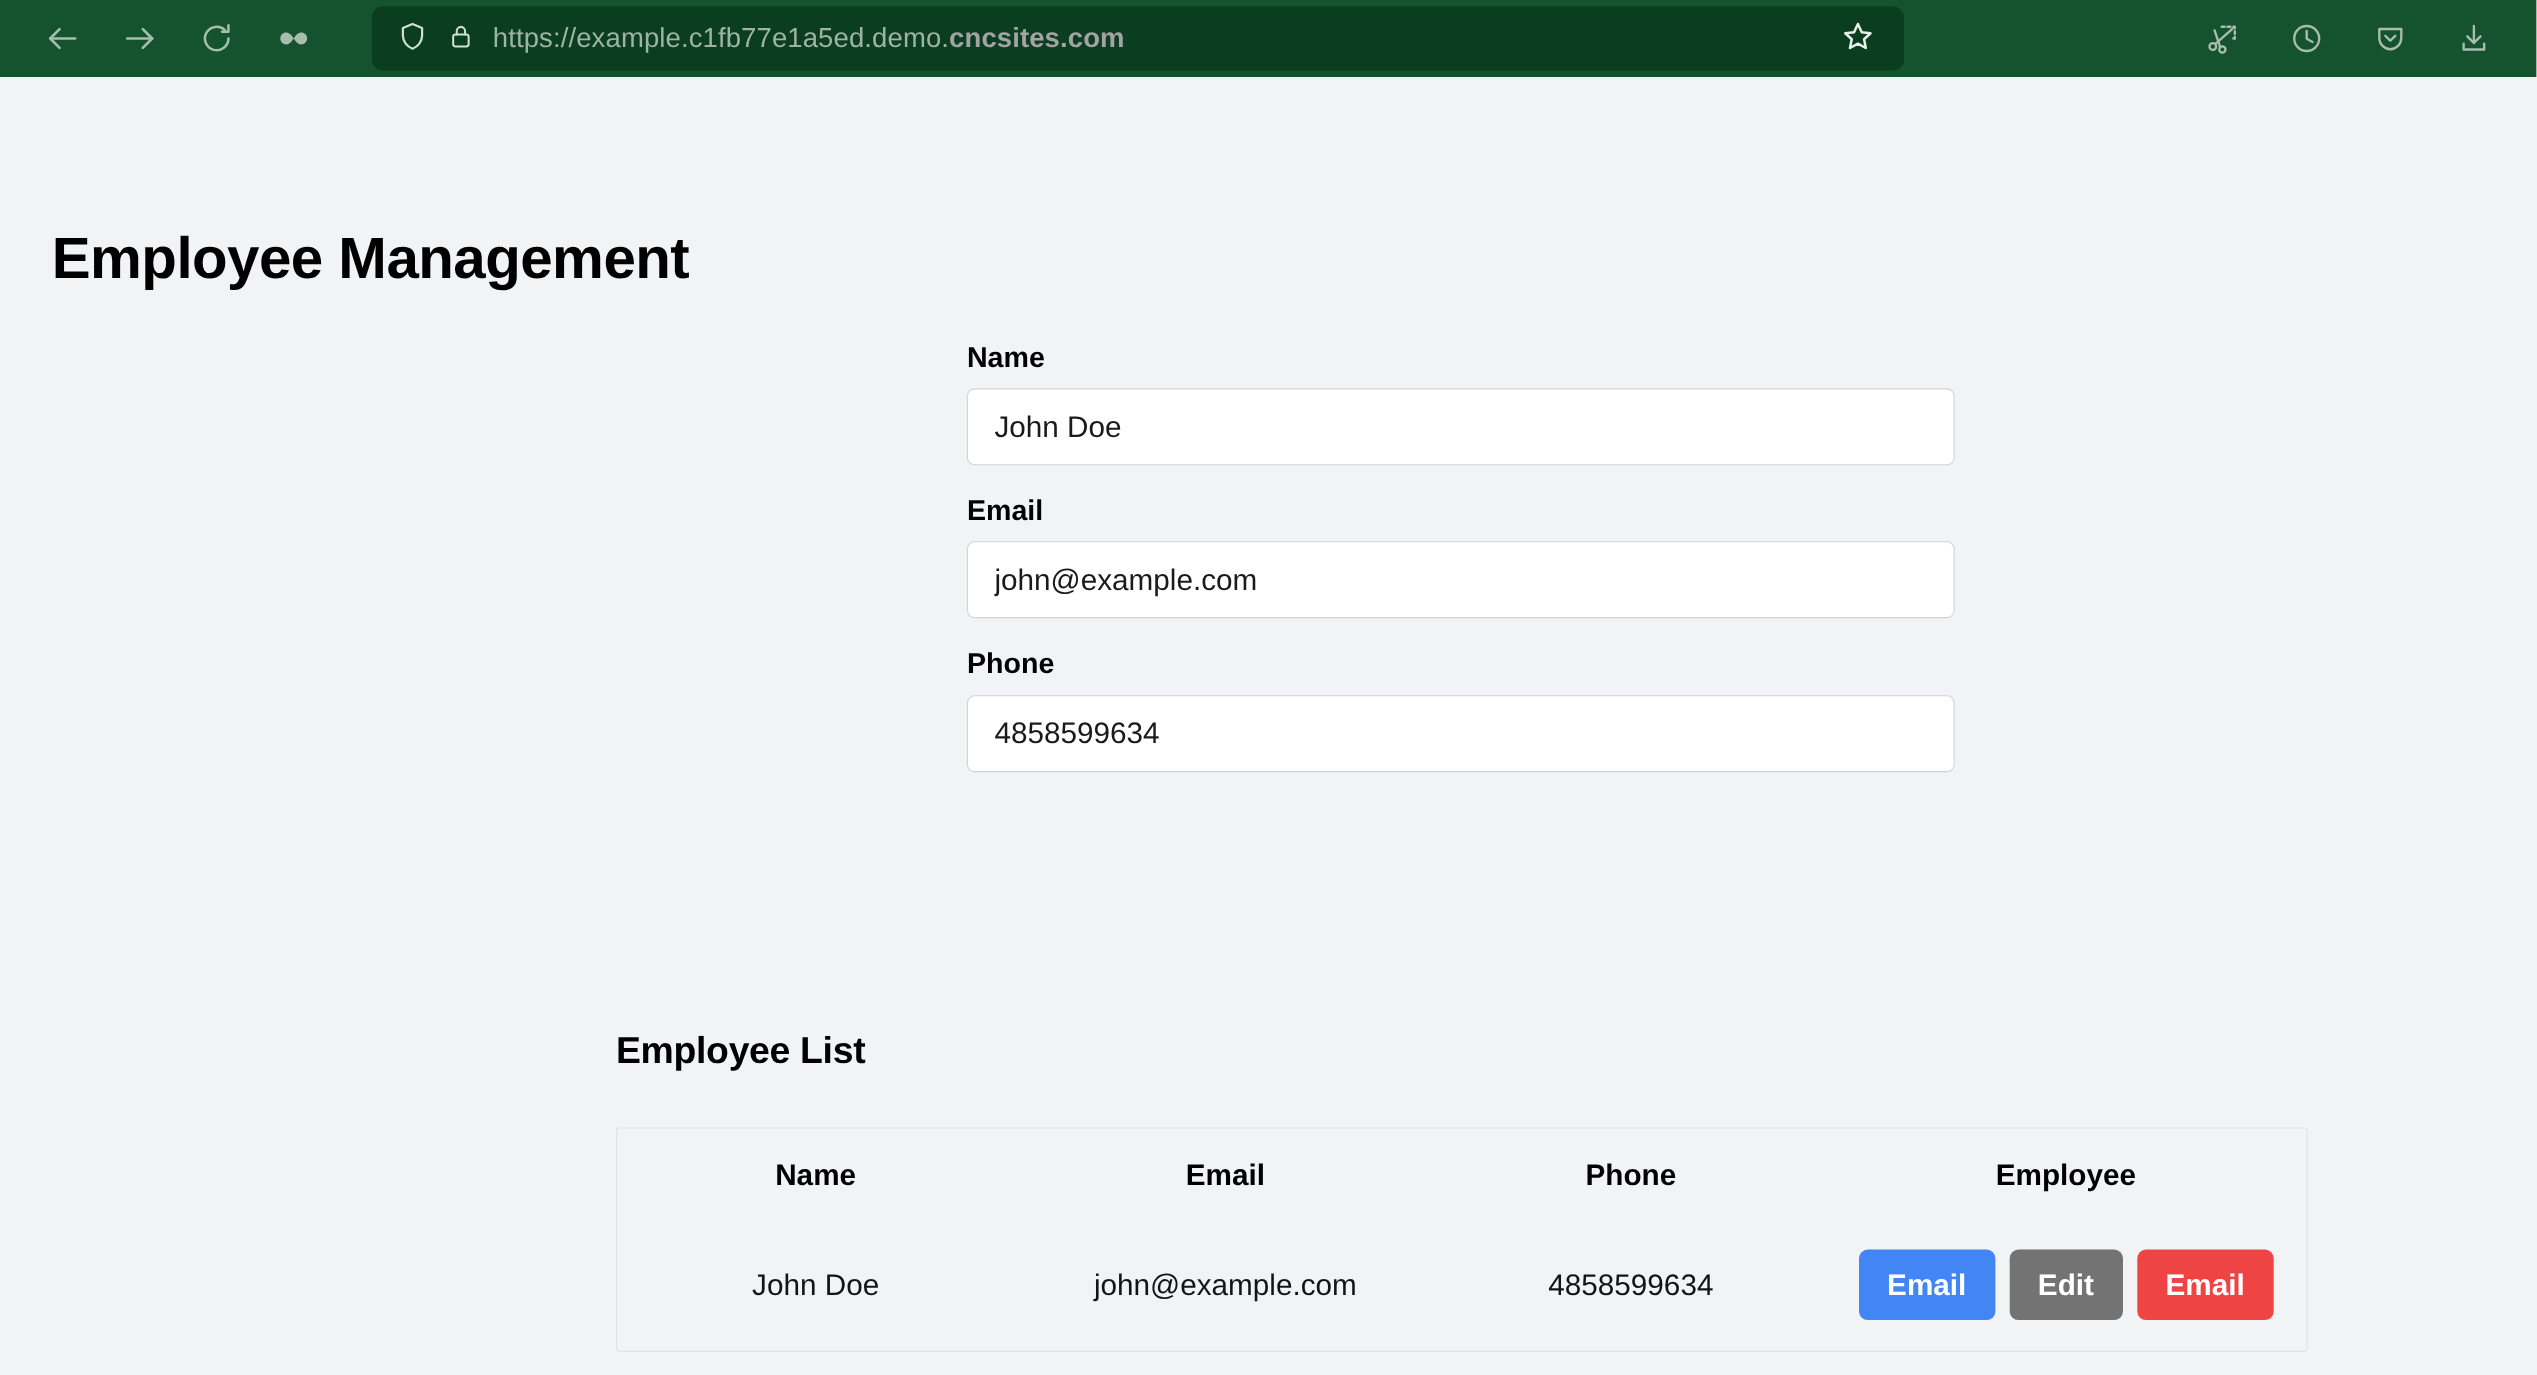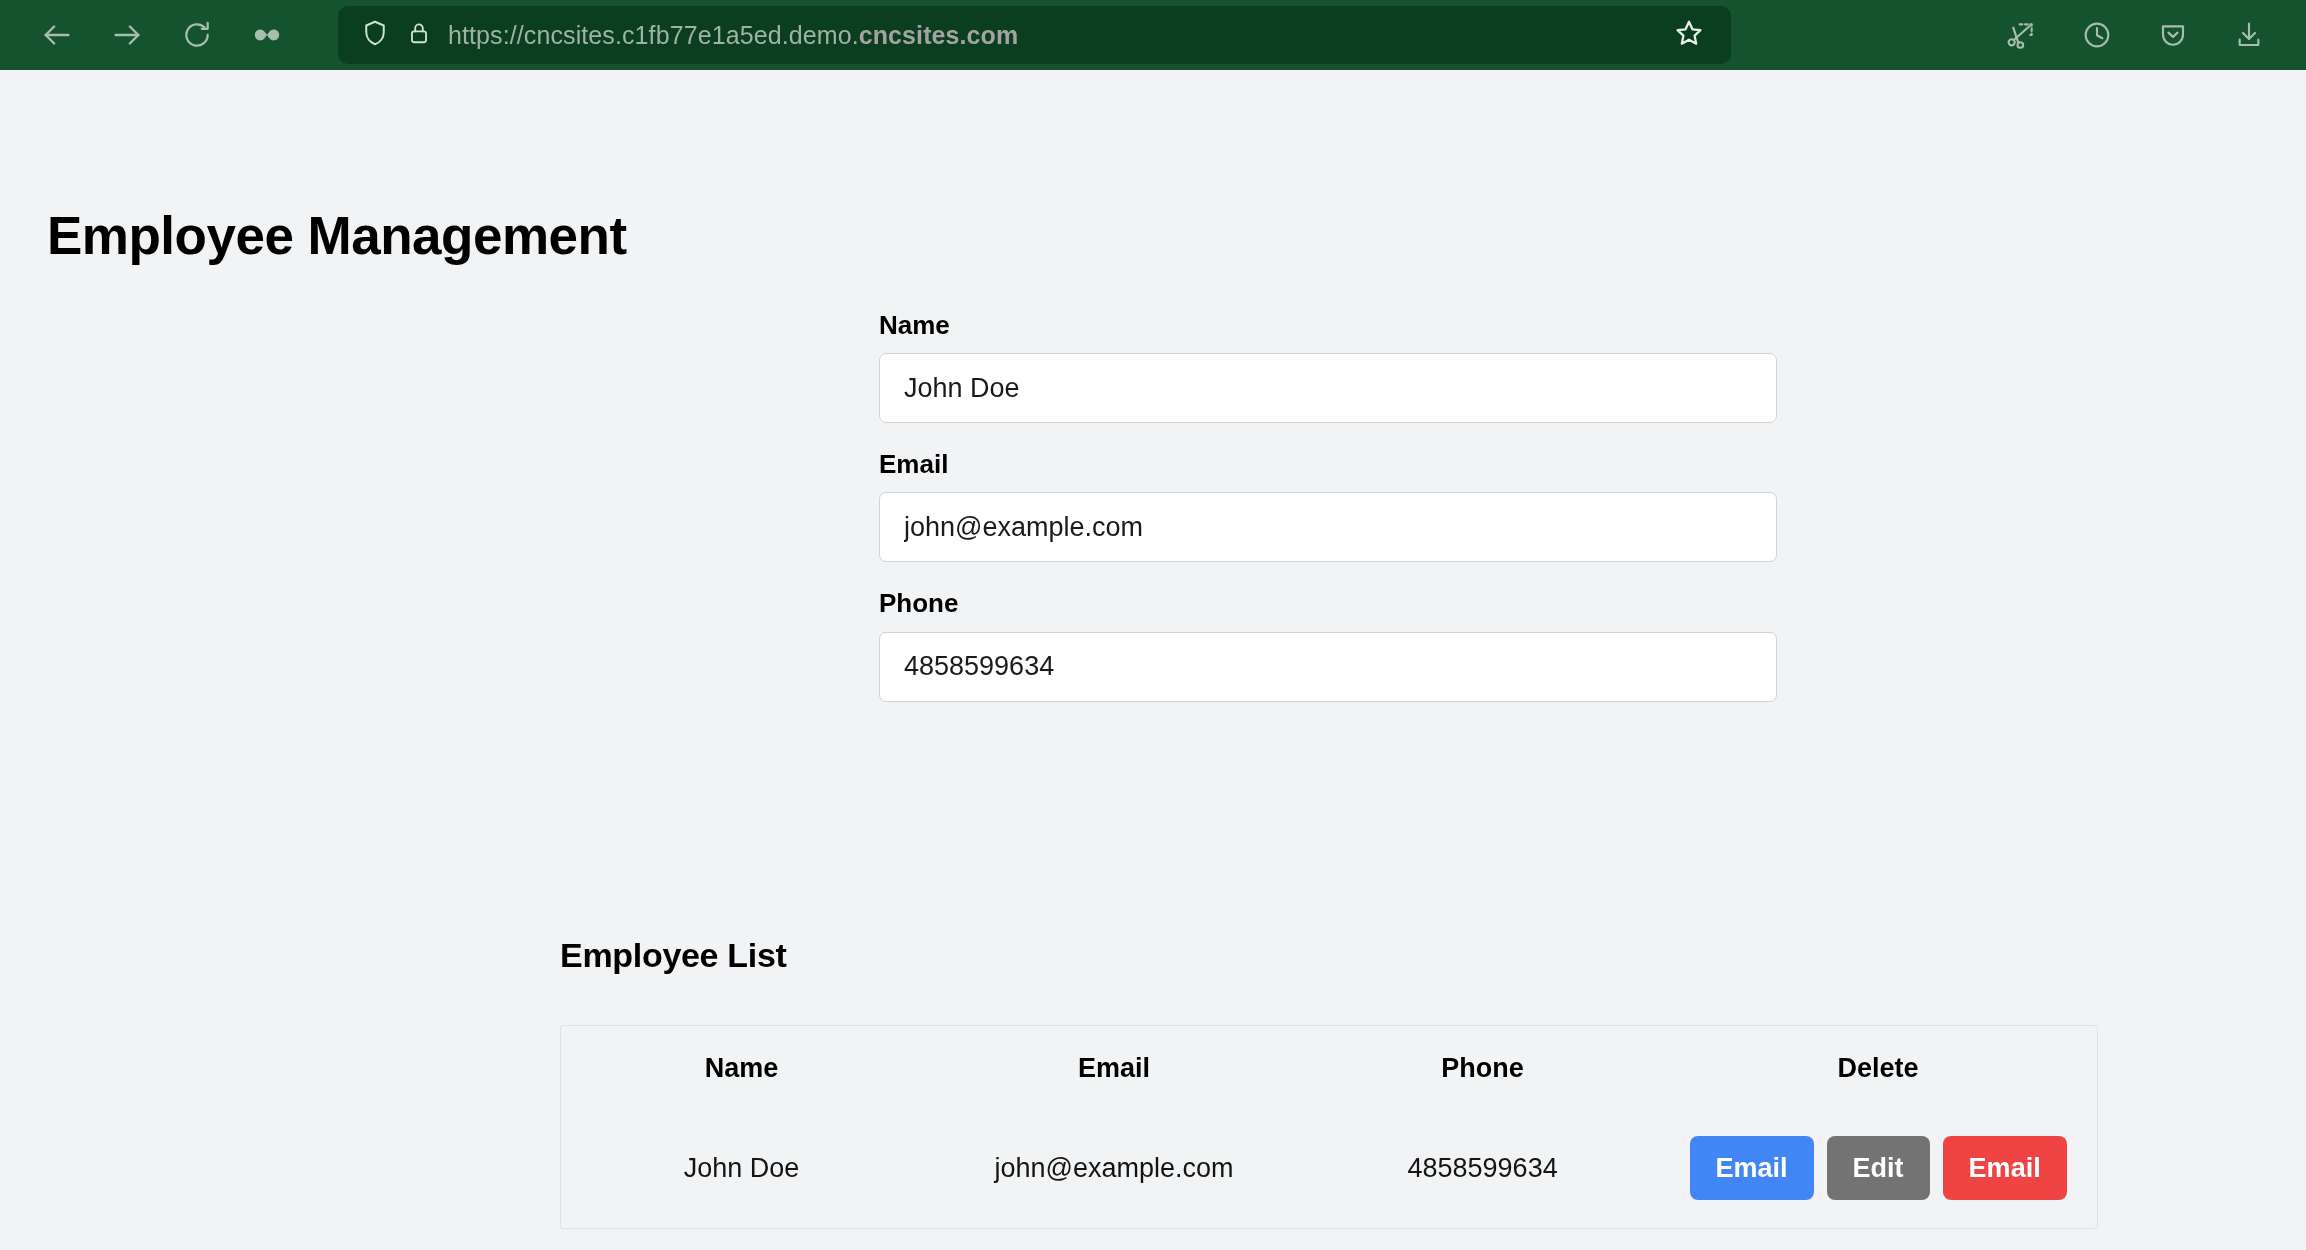--- a/index.html
+++ b/index.html
@@ -275,21 +275,21 @@
         <path d="M12 3l7 3v5.5c0 4.3-3 8-7 9.5-4-1.5-7-5.2-7-9.5V6z"></path>
       </svg>
     </span>
     <span>
       <svg width="26" height="28" viewBox="0 0 24 24" fill="none" stroke="#cfe0d5" stroke-width="1.7" stroke-linecap="round" stroke-linejoin="round">
         <rect x="5.5" y="10.5" width="13" height="10" rx="2"></rect>
           <path d="M8.5 10.5V7.6a3.5 3.5 0 0 1 7 0v2.9"></path>
       </svg>
     </span>
     <span class="url-text">
-      <span class="url-prefix">https://cncsites.c1fb77e1a5ed.demo.</span>
+      <span class="url-prefix">https://example.c1fb77e1a5ed.demo.</span>
         <span class="url-domain">cncsites.com</span>
     </span>
     <span class="star-btn">
       <span>
         <svg width="32" height="32" viewBox="0 0 24 24" fill="none" stroke="#e7efe9" stroke-width="1.7" stroke-linejoin="round">
           <polygon points="12,3.6 14.6,9.2 20.6,9.9 16.2,14 17.4,20 12,17 6.6,20 7.8,14 3.4,9.9 9.4,9.2"></polygon>
         </svg>
       </span>
     </span>
   </div>
@@ -363,21 +363,21 @@
 
   <h2 class="list-title">Employee List</h2>
 
   <div class="table-wrap">
     <table class="emp-table">
       <thead>
         <tr>
           <th class="col-name">Name</th>
           <th class="col-email">Email</th>
           <th class="col-phone">Phone</th>
-          <th class="col-actions">Delete</th>
+          <th class="col-actions">Employee</th>
         </tr>
       </thead>
       <tbody>
         <tr>
           <td>John Doe</td>
           <td>john@example.com</td>
           <td>4858599634</td>
           <td class="action-cell">
             <div class="actions">
               <button class="act-btn act-view">Email</button>

